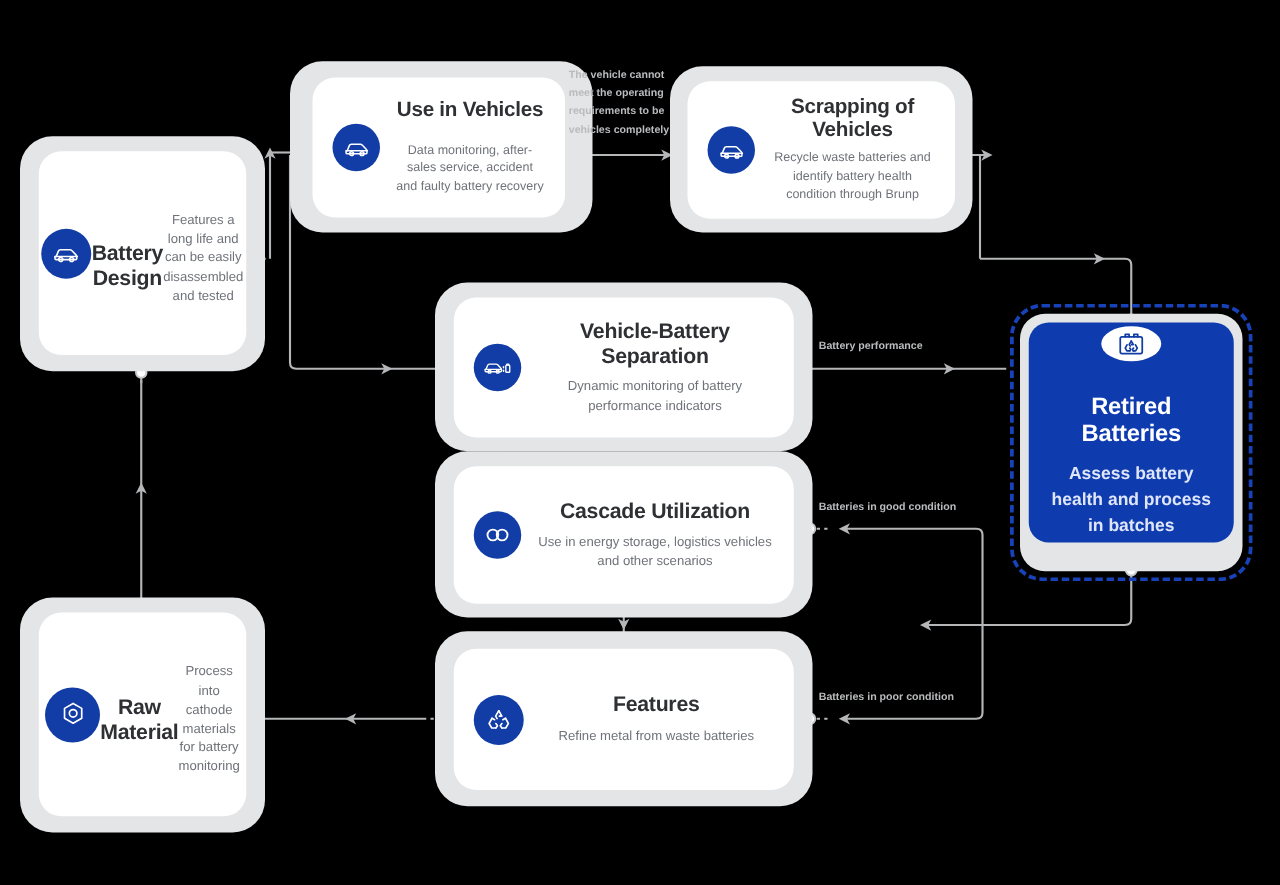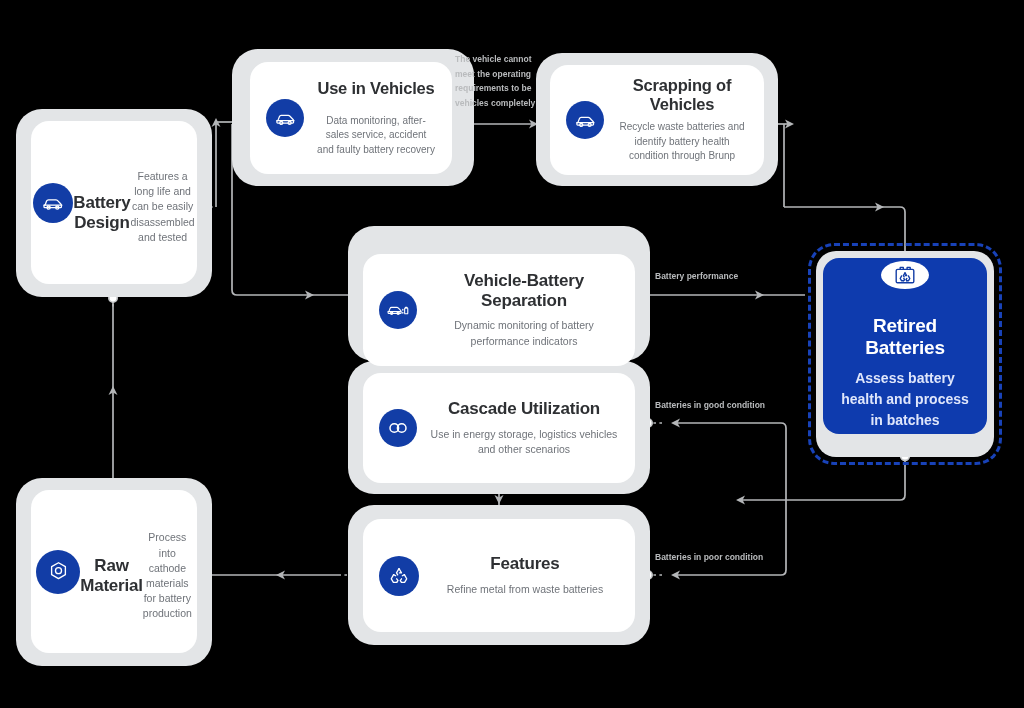--- a/index.html
+++ b/index.html
@@ -222,21 +222,21 @@
         <circle cx="16.3" cy="16.6" r="1.6"></circle>
       </svg>
     </div>
     <div class="txtwrap">
       <div class="c-title" style="font-size:16.5px;">Scrapping of Vehicles</div>
       <div class="c-desc" style="font-size:10px; margin-top:6px;">Recycle waste batteries and identify battery health condition through Brunp</div>
     </div>
   </div>
 
   <div class="shell" style="left:348px; top:226px; width:302px; height:135px;"></div>
-  <div class="card rowed" style="left:363px; top:238px; width:272px; height:112px;margin-top:16px;">
+  <div class="card rowed" style="left:363px; top:238px; width:272px; height:112px;">
     <div class="icon-circle" style="width:38px;height:38px;">
       <svg width="24" height="24" viewBox="0 0 26 24" fill="none" stroke="#ffffff" stroke-width="1.2" stroke-linecap="round" stroke-linejoin="round">
         <path d="M2.4 13.6h13.4"></path>
         <path d="M3.1 13.6l1.3-3.4c.25-.7.85-1.1 1.6-1.1h5.9c.5 0 .95.17 1.28.5l2.4 2.6c.42.42.82.82.82 1.4v1.3c0 .42-.33.74-.74.74H3c-.42 0-.74-.32-.74-.74v-1.3z"></path>
         <circle cx="6.1" cy="15.6" r="1.3"></circle>
         <circle cx="13.2" cy="15.6" r="1.3"></circle>
         <path d="M18.2 11.2v1"></path>
         <path d="M18.2 14.4v1"></path>
         <rect x="20.2" y="9.9" width="3.4" height="6.2" rx="0.7"></rect>
         <path d="M21.1 9.9V9.1h1.6v0.8"></path>
@@ -284,21 +284,21 @@
 
   <div class="shell" style="left:16px; top:478px; width:196px; height:188px;"></div>
   <div class="card stacked" style="left:31px; top:490px; width:166px; height:163px;">
     <div class="icon-circle" style="width:44px;height:44px;">
       <svg width="25" height="25" viewBox="0 0 24 24" fill="none" stroke="#ffffff" stroke-width="1.3" stroke-linejoin="round">
         <path d="M12 3.6l6.6 3.8v7.6L12 18.8 5.4 15V7.4z"></path>
         <circle cx="12" cy="11.2" r="2.9"></circle>
       </svg>
     </div>
     <div class="c-title" style="font-size:17px; margin-top:8px;">Raw Material</div>
-    <div class="c-desc" style="font-size:10.5px; margin-top:9px; max-width:152px;">Process into cathode materials for battery production</div>
+    <div class="c-desc" style="font-size:10.5px; margin-top:9px; max-width:152px;">Process into cathode materials for battery monitoring</div>
   </div>
 
   <div id="retired-dash" style="left:808px; top:243px; width:194px; height:222px;"></div>
   <div id="retired-shell" style="left:816px; top:251px; width:178px; height:206px;"></div>
   <div id="retired-card" style="left:823px; top:258px; width:164px; height:176px;">
     <div class="white-circle">
       <svg width="28" height="28" viewBox="0 0 28 28" fill="none" stroke="#123da6" stroke-width="1.4" stroke-linecap="round" stroke-linejoin="round">
         <rect x="5.2" y="8.4" width="17.6" height="13.4" rx="1.4"></rect>
         <path d="M9.2 8.4V6.4h3.1v2"></path>
         <path d="M16.1 8.4V6.4h3.1v2"></path>

